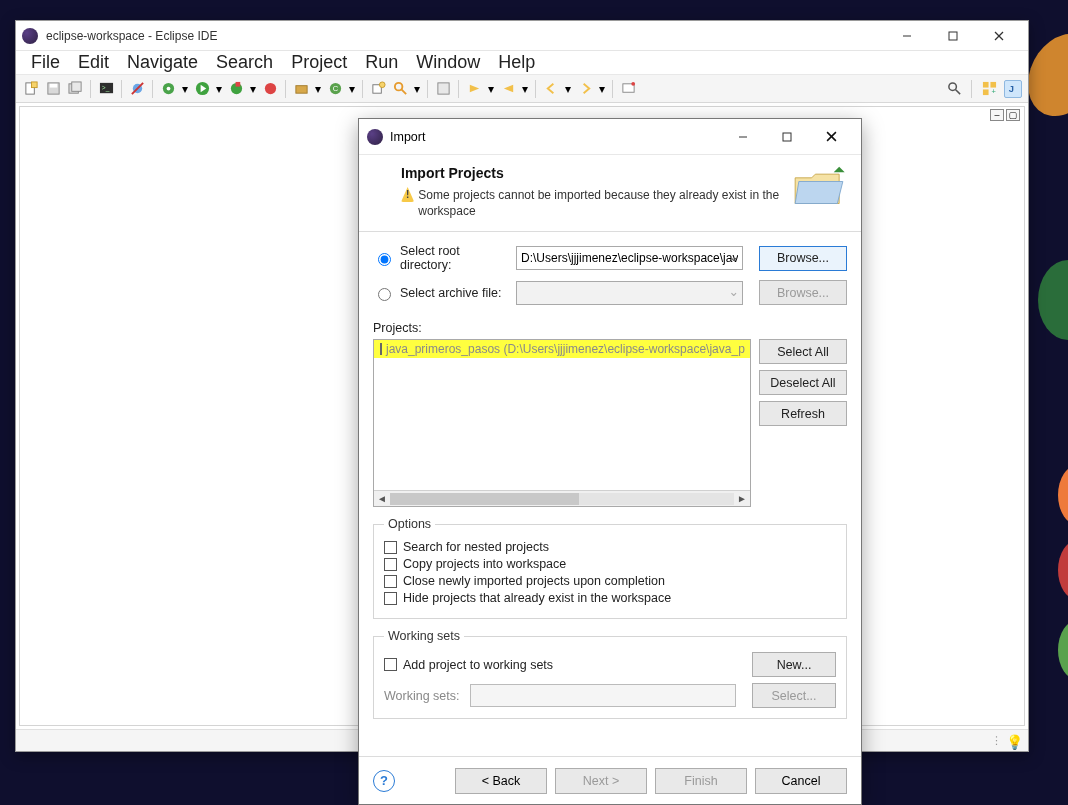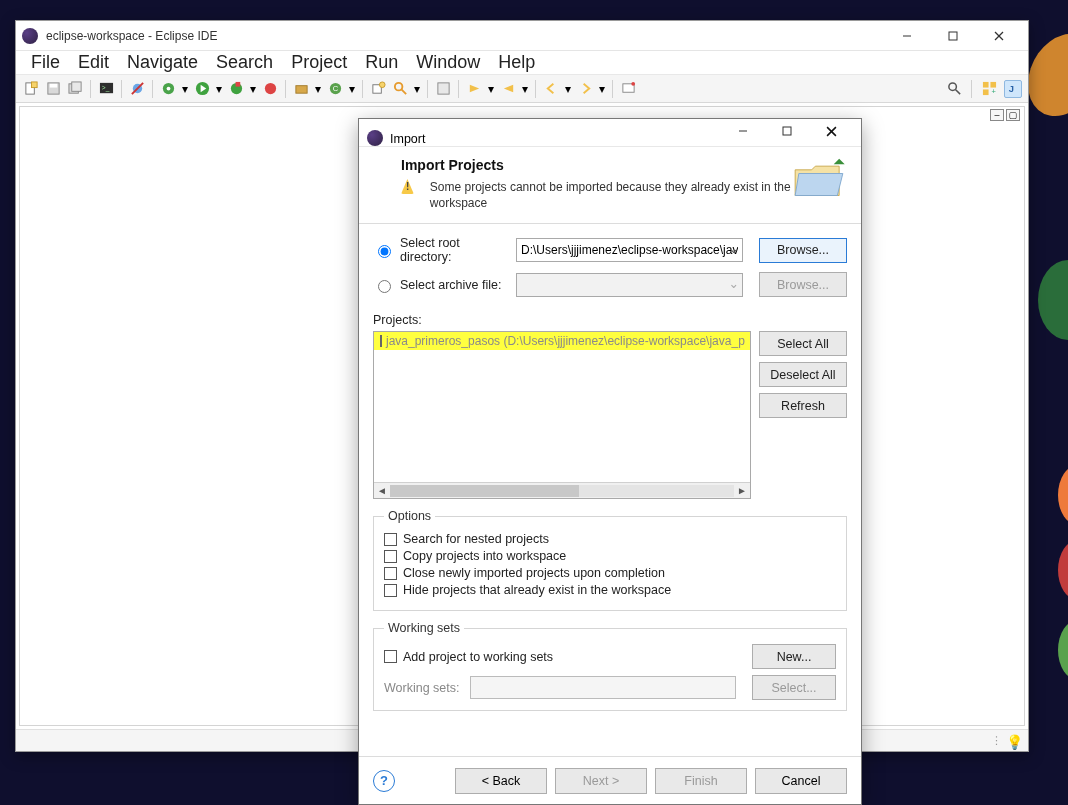--- a/index.html
+++ b/index.html
@@ -28,28 +28,28 @@
   .tb-spacer { flex:1; }
   .tb-right { display:flex; align-items:center; gap:6px;}
   .workarea { flex:1; background:#fff; position:relative; border:1px solid #d4d4d4; margin:3px;}
   .mini-icons { position:absolute; top:2px; right:4px; display:flex; gap:2px;}
   .mini-icons span { width:14px; height:12px; border:1px solid #888; background:#f7f7f7; font-size:9px; display:flex; align-items:center; justify-content:center;}
   .statusbar { height:22px; background:#f5f5f5; border-top:1px solid #e0e0e0; display:flex; align-items:center; justify-content:flex-end; padding:0 8px;}
   .bulb { width:14px; height:14px; color:#e8b300; font-size:14px;}
 
   
   .import-dialog { position:absolute; left:358px; top:118px; width:504px; height:687px; background:#fff; border:1px solid #777; box-shadow:0 6px 20px rgba(0,0,0,0.35); display:flex; flex-direction:column;}
-  .dlg-titlebar { height:28px; display:flex; align-items:flex-end; padding:0 8px; background:#fff; border-bottom:1px solid #e8e8e8;}
+  .dlg-titlebar { height:36px; display:flex; align-items:center; padding:0 8px; background:#fff; border-bottom:1px solid #e8e8e8;}
   .dlg-app-icon { width:16px; height:16px; border-radius:50%; background:radial-gradient(circle at 30% 30%, #5a3f86, #2f2144); margin-right:7px;}
   .dlg-title { font-size:12.5px; flex:1;}
   .dlg-win-btn { width:44px; height:30px; display:flex; align-items:center; justify-content:center; font-size:13px;}
   .dlg-header { padding:10px 14px 12px 14px; border-bottom:1px solid #dcdcdc; display:flex; align-items:flex-start; background:#fff;}
   .dlg-header-text { flex:1;margin-left:28px;}
   .dlg-header-title { font-size:14px; font-weight:600; color:#111; margin-bottom:6px;}
-  .dlg-header-msg { display:flex; align-items:flex-start; gap:16px; font-size:12px; color:#333; line-height:1.35;}
+  .dlg-header-msg { display:flex; align-items:flex-start; gap:4px; font-size:12px; color:#333; line-height:1.35;}
   .warn-icon { width:15px; height:15px; background:#f7c948; border-radius:2px; display:inline-block; position:relative; clip-path:polygon(50% 0,100% 100%,0 100%);}
   .warn-icon::after { content:"!"; position:absolute; left:5px; top:1px; font-size:10px; font-weight:bold; color:#444;}
   .folder-icon { width:56px; height:44px; }
   .folder-icon svg { width:56px; height:44px; }
 
   .dlg-body { flex:1; padding:12px 14px 6px 14px; display:flex; flex-direction:column; font-size:12.5px; color:#222; overflow:hidden;}
   .radio-row { display:flex; align-items:center; margin-bottom:8px; gap:8px;}
   .radio-row label { display:flex; align-items:center; gap:6px; width:135px;}
   input[type=radio] { width:13px; height:13px;}
   .path-input { flex:1; height:24px; border:1px solid #a9a9a9; padding:0 4px; font-size:12px; background:#fff;}

